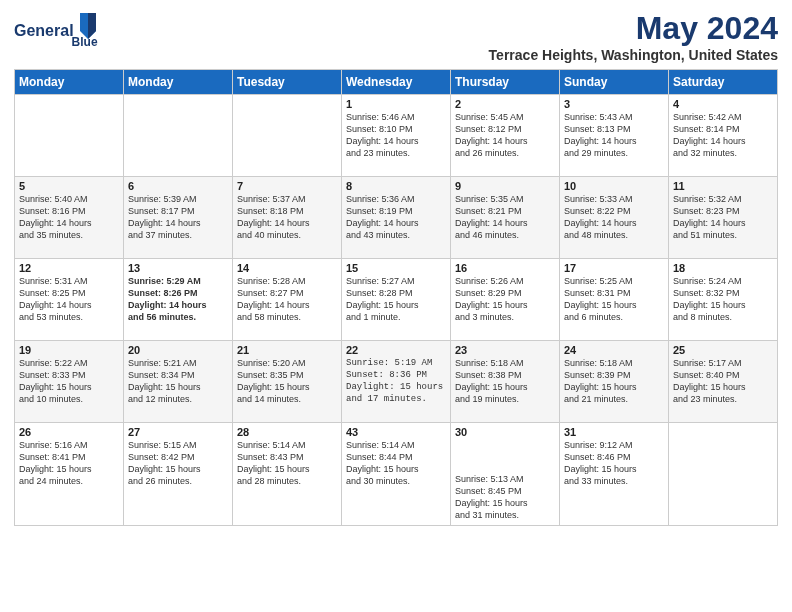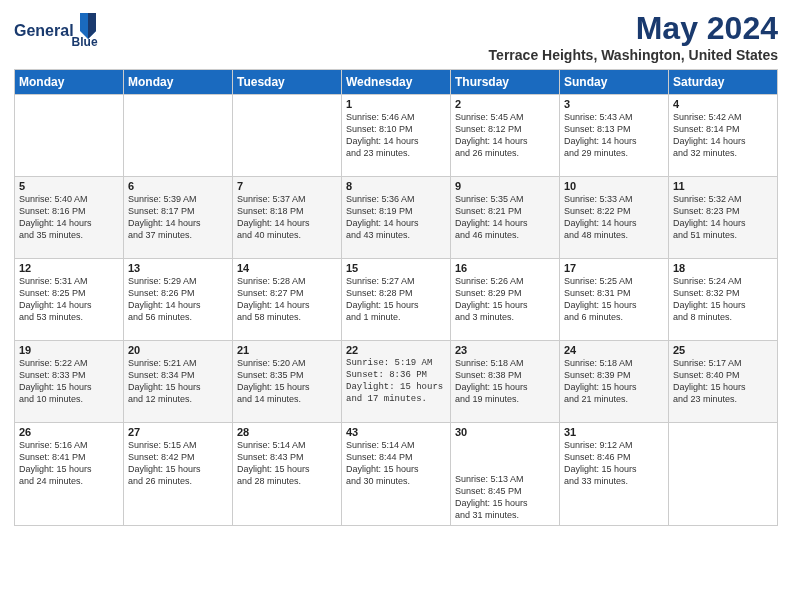--- a/index.html
+++ b/index.html
@@ -212,21 +212,21 @@
         <tr>
           <td>
             <span class="day-num">12</span>
             <div class="cell-text" style="white-space: pre-line;">Sunrise: 5:31 AM
 Sunset: 8:25 PM
 Daylight: 14 hours
 and 53 minutes.</div>
           </td>
           <td>
             <span class="day-num">13</span>
-            <div class="cell-text" style="white-space: pre-line;">Sunrise: 5:29 AM
+            <div class="cell-text" style="white-space: pre-line; font-weight: bold;">Sunrise: 5:29 AM
 Sunset: 8:26 PM
 Daylight: 14 hours
 and 56 minutes.</div>
           </td>
           <td>
             <span class="day-num">14</span>
             <div class="cell-text" style="white-space: pre-line;">Sunrise: 5:28 AM
 Sunset: 8:27 PM
 Daylight: 14 hours
 and 58 minutes.</div>

